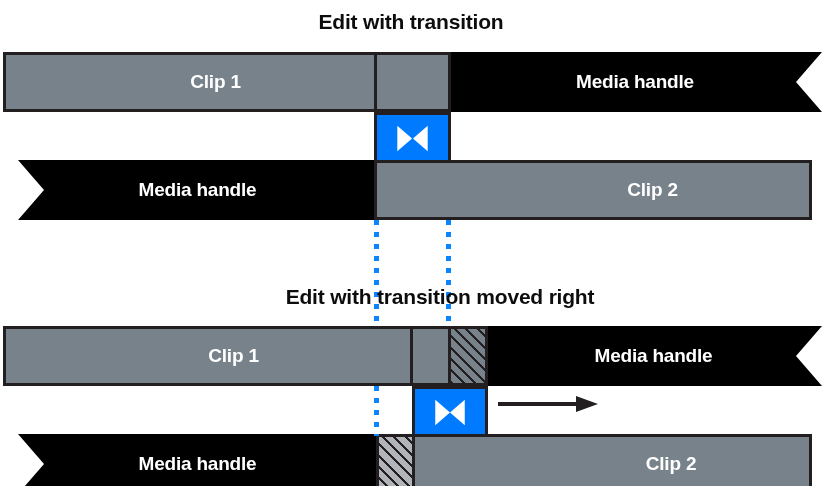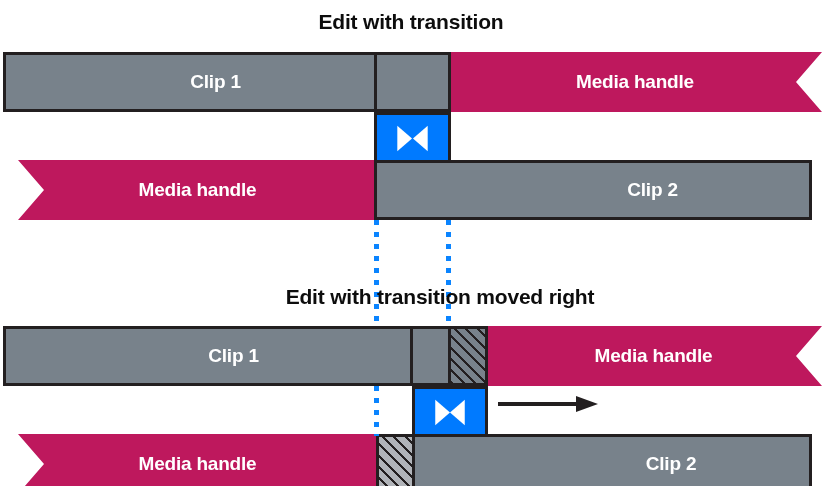--- a/index.html
+++ b/index.html
@@ -34,21 +34,21 @@
     font-weight:bold;
     letter-spacing:-0.2px;
     white-space:nowrap;
   }
   .dark{background:#78828b;padding-left:48px;}
   .seg-dark{background:#78828b;}
 
   
   .handle{
     position:absolute;
-    background:#be185d;
+    background:#000000;
     display:flex;align-items:center;justify-content:center;
     color:#ffffff;font-size:19px;font-weight:bold;letter-spacing:-0.2px;
     white-space:nowrap;
     box-sizing:border-box;
   }
   .handle.right-notch{
     clip-path:polygon(0 0,
       calc(100% - 28px) 0,
       calc(100% - 28px) 0,
       100% 0,

